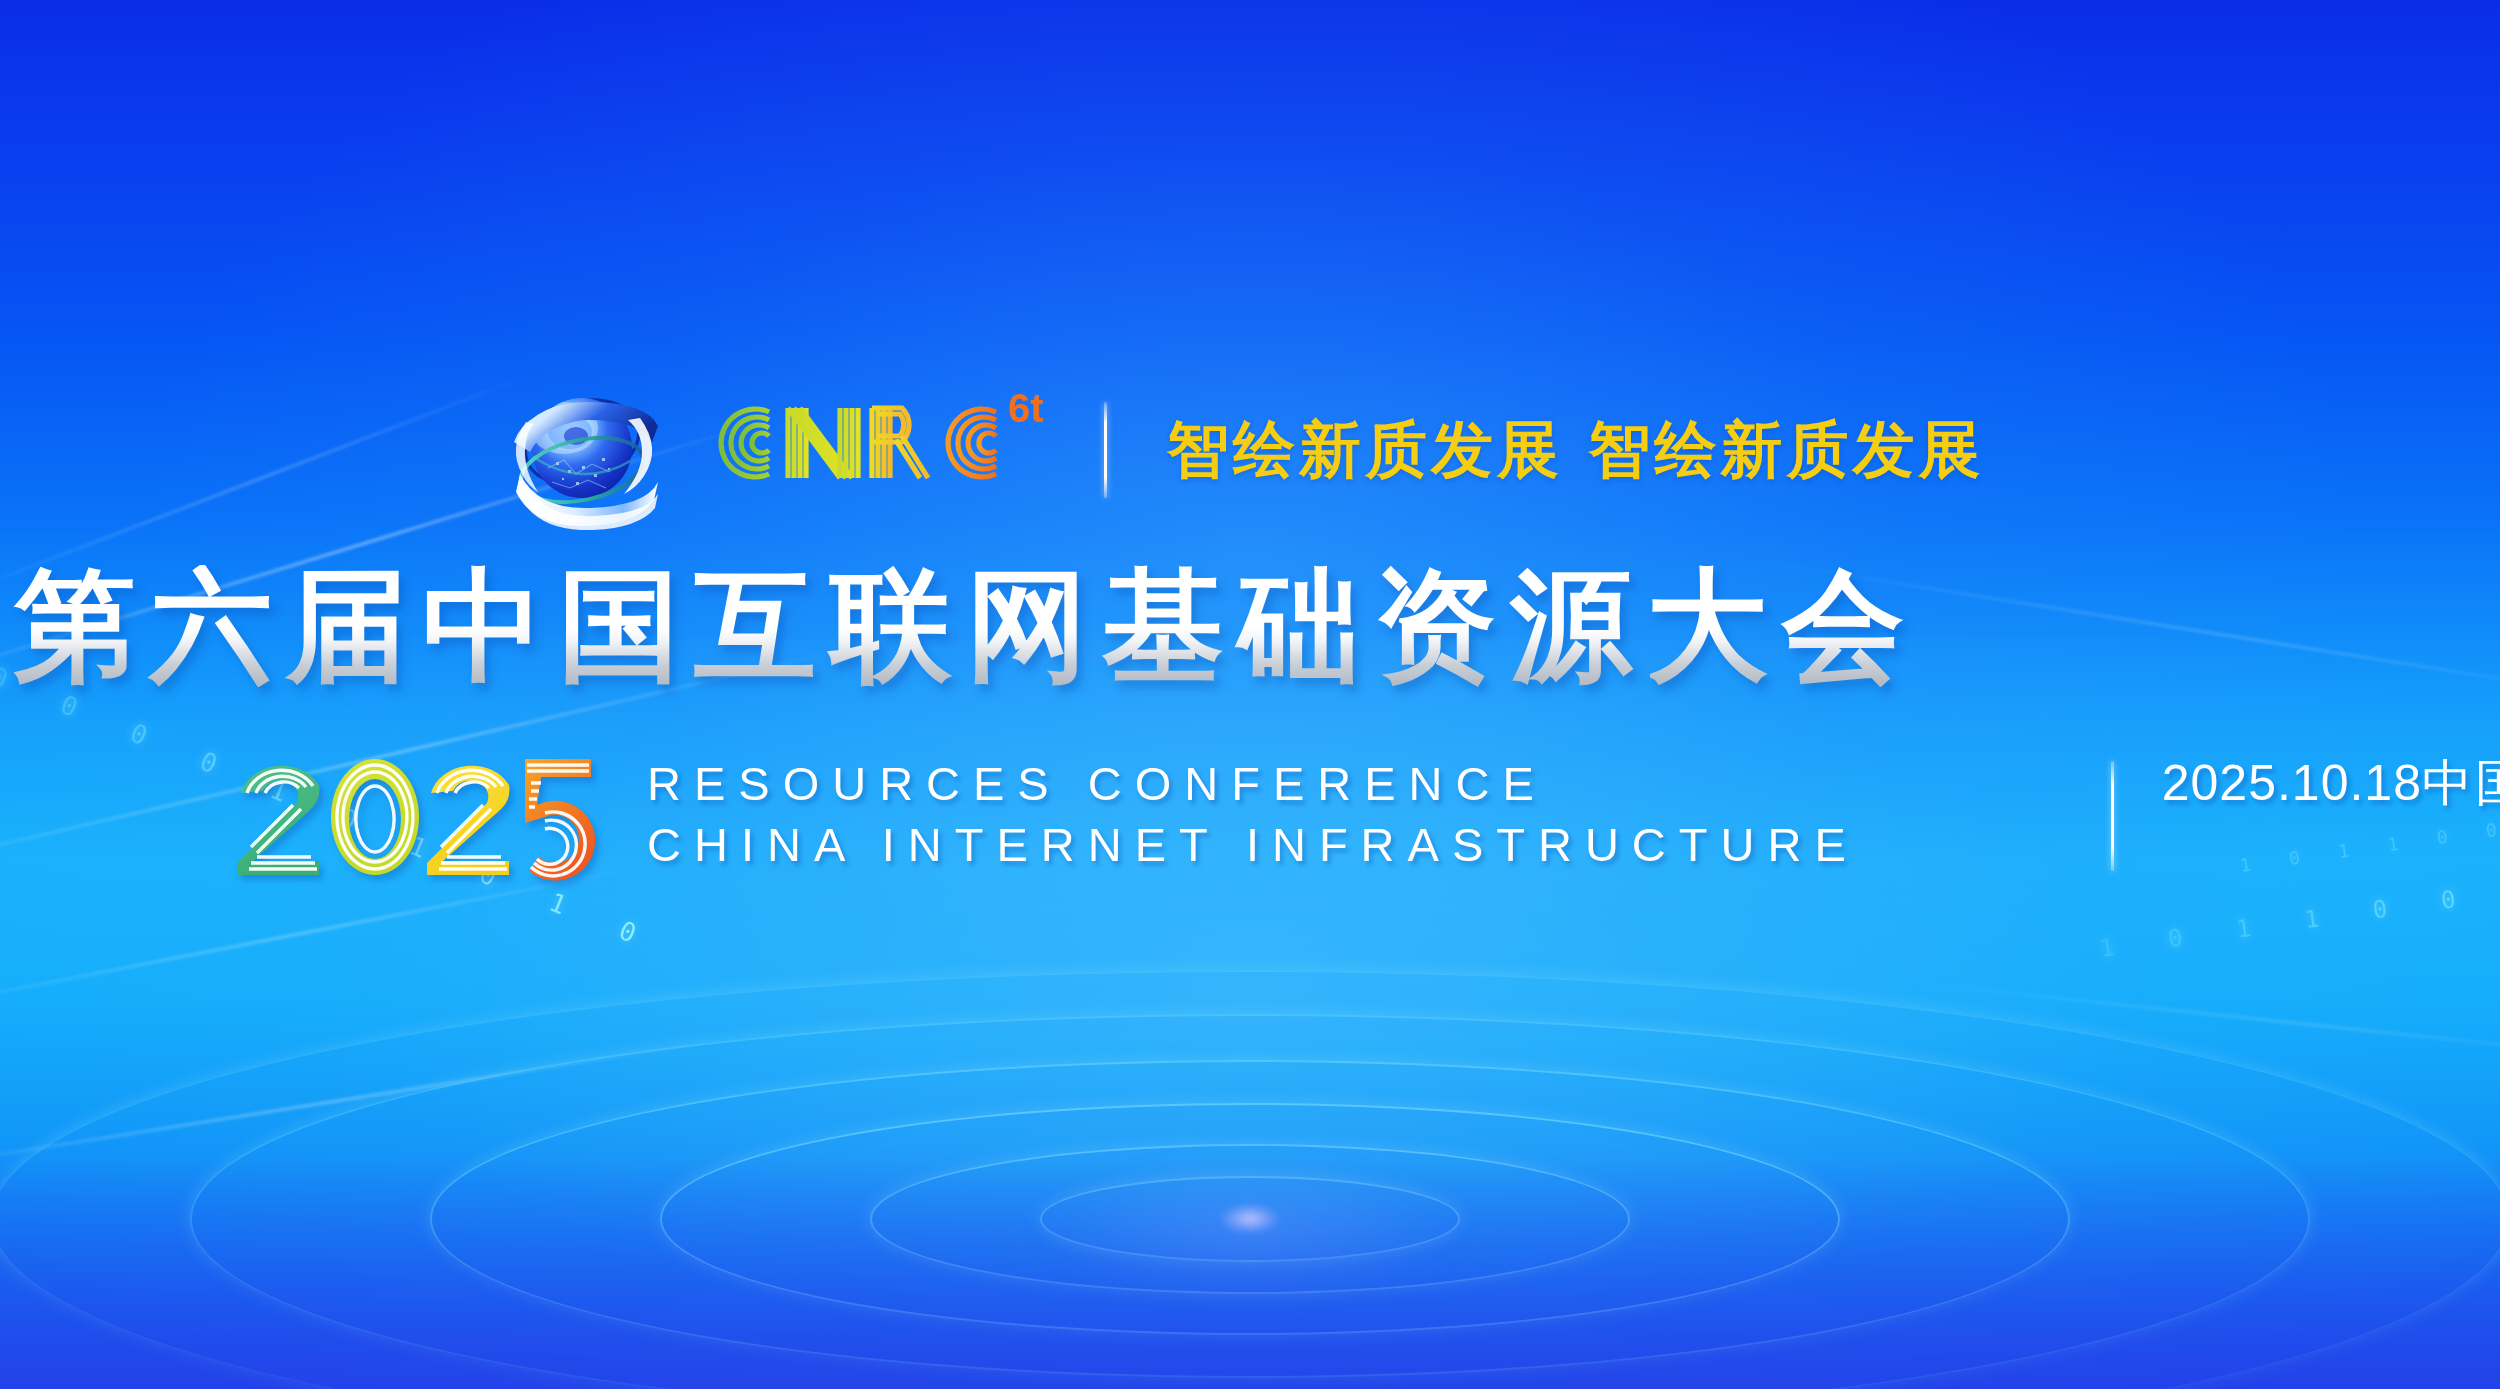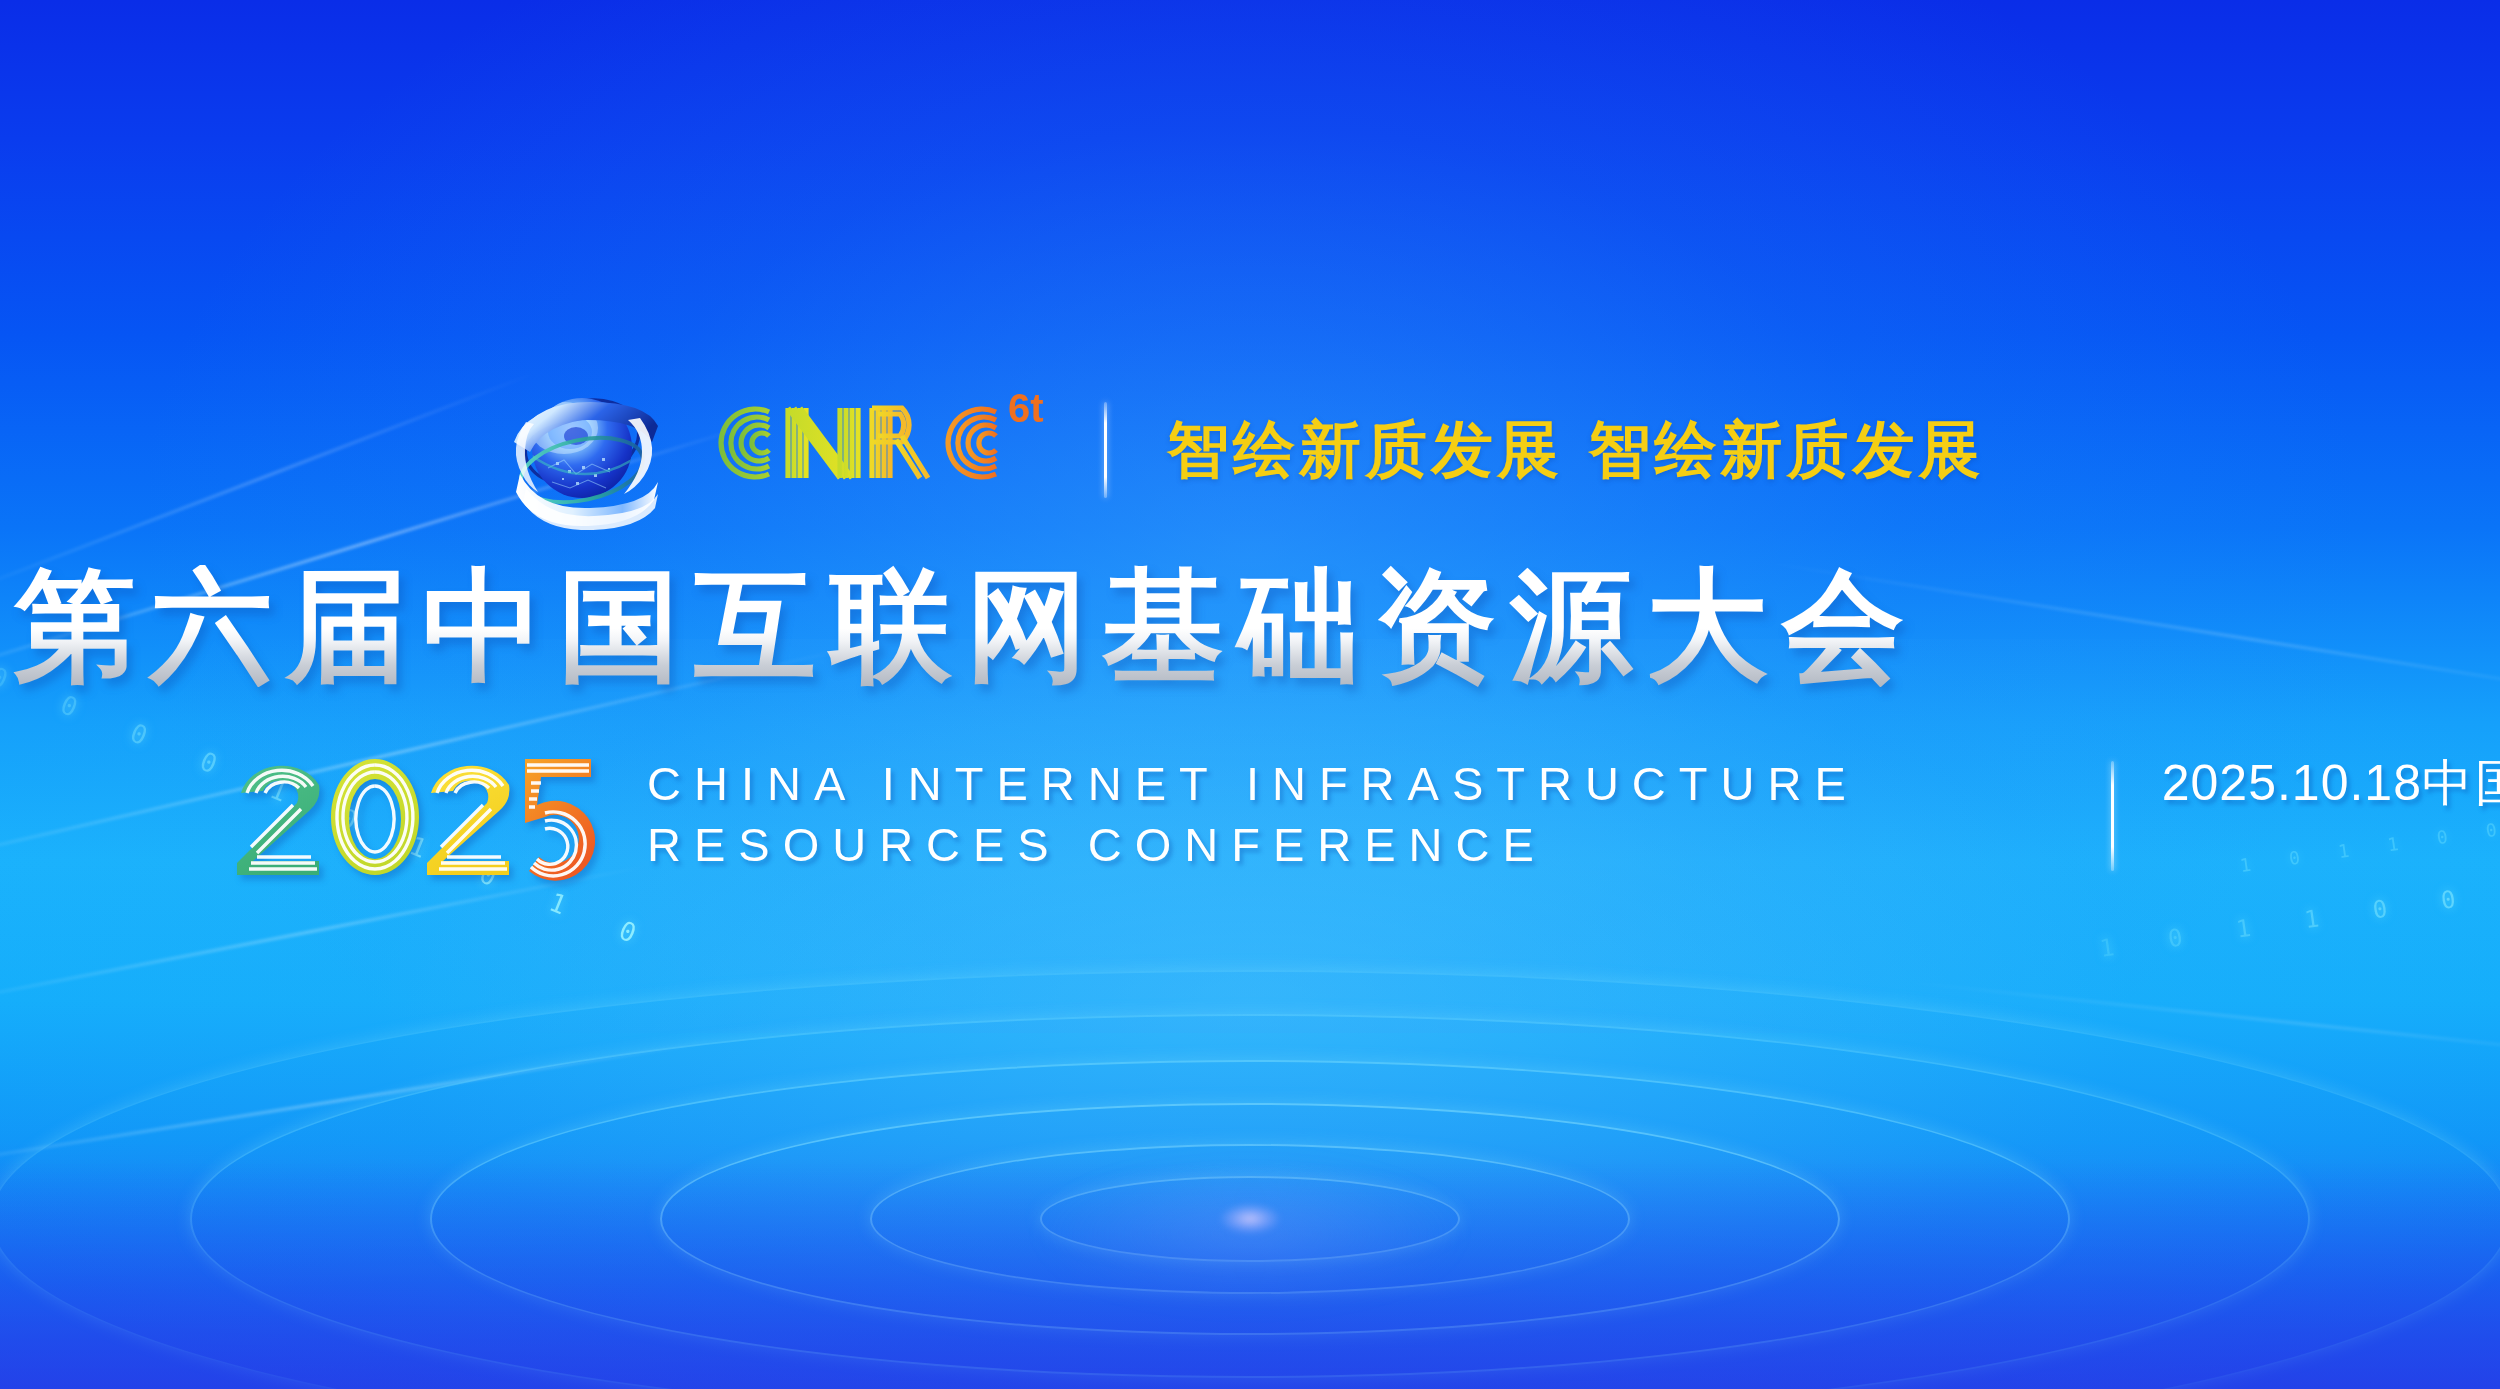--- a/index.html
+++ b/index.html
@@ -450,22 +450,22 @@
             <path d="M292 12 L354 12 M292 18 L354 18"></path>
             <path d="M296 30 L306 30 M296 38 L304 38 M294 46 L302 46 M294 54 L300 54"></path>
             <path d="M310 60 a32 32 0 1 1 -14 54"></path>
             <path d="M310 68 a25 25 0 1 1 -11 42"></path>
             <path d="M310 76 a18 18 0 1 1 -8 30"></path>
           </g>
         </svg>
       </div>
 
       <div class="eng-block">
+        <div class="eng-line">RESOURCES  CONFERENCE</div>
         <div class="eng-line">CHINA  INTERNET  INFRASTRUCTURE</div>
-        <div class="eng-line">RESOURCES  CONFERENCE</div>
       </div>
 
       <div class="divider-v div-bottom"></div>
 
       <div class="date-block">
         <div class="date-line">2025.10.18</div>
         <div class="place-line">中国·北京</div>
       </div>
     </div>
 

